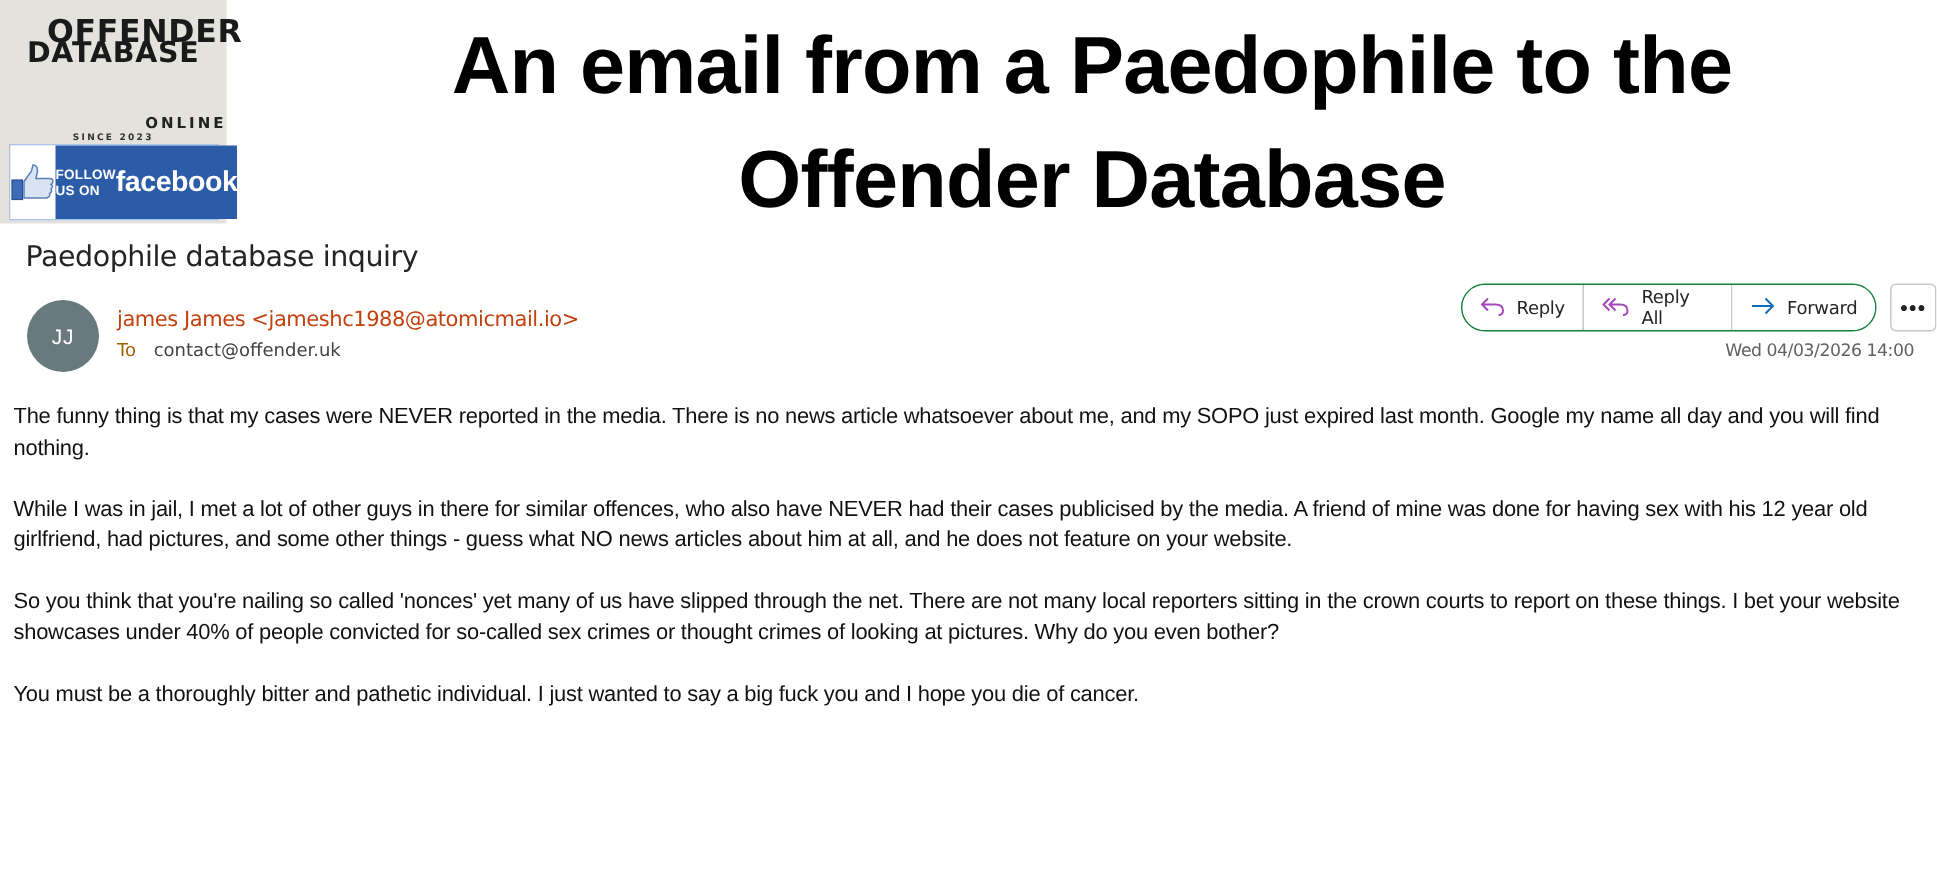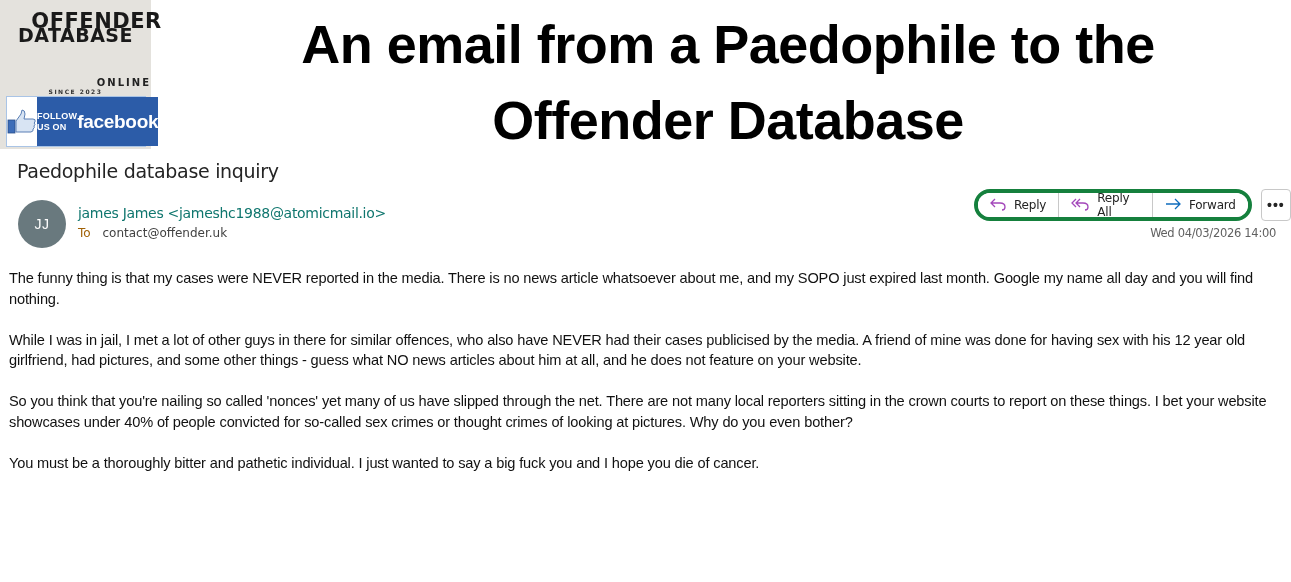--- a/index.html
+++ b/index.html
@@ -40,28 +40,28 @@
   .subject {
     position: absolute; left: 17px; top: 160px; font-size: 19px; color: #242424;
     font-family: "DejaVu Sans", sans-serif; font-weight: 400; letter-spacing: -0.3px;
   }
   .avatar {
     position: absolute; left: 18px; top: 200px; width: 48px; height: 48px; border-radius: 50%;
     background: #69797e; color: #fff; font-size: 14px; display: flex; align-items: center; justify-content: center;
     letter-spacing: 0.5px;
   }
   .from {
-    position: absolute; left: 78px; top: 205px; font-size: 14px; color: #0f766e;
+    position: absolute; left: 78px; top: 205px; font-size: 14px; color: #c2410c;
     font-family: "DejaVu Sans", sans-serif; letter-spacing: -0.3px;
   }
   .to-row { position: absolute; left: 78px; top: 226px; font-size: 12px; color: #424242; font-family: "DejaVu Sans", sans-serif; }
   .to-label { margin-right: 8px; color: #a16207; margin-top: 16px; }
 
   .actions { position: absolute; left: 974px; top: 189px; display: flex; }
-  .btn-group { display: flex; border: 4px solid #15803d; border-radius: 16px; height: 32px; overflow: hidden; }
+  .btn-group { display: flex; border: 1px solid #15803d; border-radius: 16px; height: 32px; overflow: hidden; }
   .btn {
     display: flex; align-items: center; gap: 8px; padding: 0 12px; font-size: 12px; color: #242424;
     background: #fff; border-right: 1px solid #c8c8c8; cursor: pointer; font-family: "DejaVu Sans", sans-serif;
     letter-spacing: -0.2px;
   }
   .btn:last-child { border-right: none; }
   .btn-icon { font-size: 16px; line-height: 1; }
   .ic-purple { color: #a347ba; }
   .ic-blue { color: #0f6cbd; }
   .more-btn {

